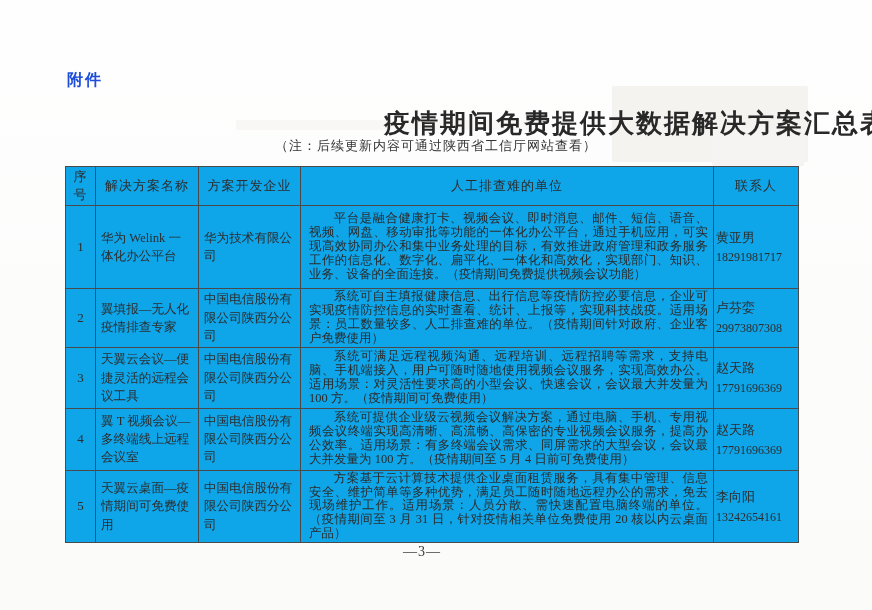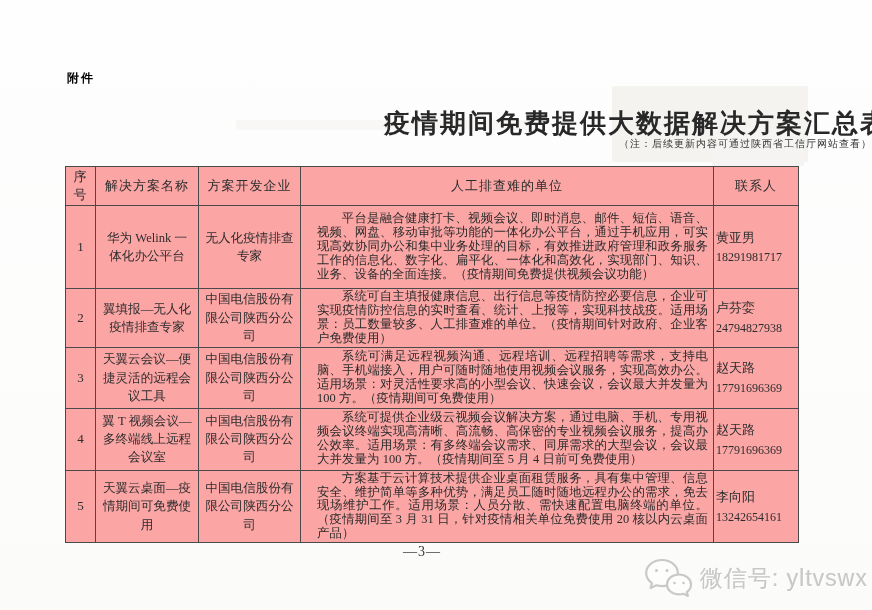--- a/index.html
+++ b/index.html
@@ -10,59 +10,59 @@
     color:#2d2d2d;
   }
   .page{position:absolute;inset:0;}
   .artifact{position:absolute;pointer-events:none;border-radius:2px;}
   .art1{left:612px;top:86px;width:196px;height:76px;background:#f4f3f0;}
   .art2{left:712px;top:128px;width:92px;height:38px;background:#f5f4f2;}
   .art3{left:236px;top:120px;width:300px;height:10px;background:#f8f7f5;}
   .attachment{
     position:absolute;left:67px;top:70px;
     font-family:"Liberation Sans","DejaVu Sans",sans-serif;
-    font-size:12px;font-weight:600;color:#000000;letter-spacing:2px;
+    font-size:16px;font-weight:600;color:#1d4ed8;letter-spacing:2px;
   }
   .title{
     position:absolute;left:0;top:90px;width:872px;margin:16px;
     text-align:right;font-family:"Liberation Sans","DejaVu Sans",sans-serif;
     font-size:26px;font-weight:700;letter-spacing:2px;color:#282828;
   }
   .note{
     position:absolute;left:0;top:137px;width:872px;
-    text-align:right;font-size:10px;letter-spacing:1px;color:#333;
+    text-align:center;font-size:13px;letter-spacing:1px;color:#333;
   }
   table.solutions{
     position:absolute;left:65px;top:166px;width:733px;
     border-collapse:collapse;table-layout:fixed;
-    background:#fca5a5;
+    background:#0ea5e9;
   }
   table.solutions th,table.solutions td{
     border:1px solid #4a4a4a;vertical-align:middle;overflow:hidden;
   }
   table.solutions{border:1px solid #3f3f3f;}
   thead tr{height:37px;}
   th{font-weight:400;font-size:13px;text-align:center;letter-spacing:1px;color:#2d2d2d;}
   .col-idx{width:30px;}
   .col-name{width:103px;}
   .col-comp{width:102px;}
   .col-usage{width:413px;}
   .col-contact{width:85px;}
   tr.r1{height:83px;}
   tr.r2{height:55px;}
   tr.r3{height:61px;}
   tr.r4{height:62px;}
   tr.r5{height:66px;}
   td.c-idx{text-align:center;font-size:13px;}
   td.c-name,td.c-comp{
-    text-align:center;font-size:12.6px;line-height:1.45;padding:0 5px;
+    font-size:12.6px;line-height:1.45;padding:0 5px;
   }
   td.c-usage{
     font-size:12.4px;line-height:13.9px;text-align:justify;
-    padding:1px 5px 1px 16px;text-indent:2em;letter-spacing:0.1px;color:#2b2b2b;
+    padding:1px 5px 1px 8px;text-indent:2em;letter-spacing:0.1px;color:#2b2b2b;
   }
   td.c-contact{text-align:left;padding:0 2px;}
   .contact-name{font-size:13px;line-height:1.6;}
   .contact-phone{font-size:12px;line-height:1.5;}
   .pagenum{
     position:absolute;left:403px;top:544px;
     font-size:14px;color:#3a3a3a;letter-spacing:1px;
   }
   .watermark{
     position:absolute;left:643px;top:556px;height:44px;
@@ -103,35 +103,35 @@
         <th>解决方案名称</th>
         <th>方案开发企业</th>
         <th>人工排查难的单位</th>
         <th>联系人</th>
       </tr>
     </thead>
     <tbody>
       <tr class="r1">
         <td class="c-idx">1</td>
         <td class="c-name">华为 Welink 一体化办公平台</td>
-        <td class="c-comp">无人化疫情排查专家</td>
+        <td class="c-comp">华为技术有限公司</td>
         <td class="c-usage">平台是融合健康打卡、视频会议、即时消息、邮件、短信、语音、视频、网盘、移动审批等功能的一体化办公平台，通过手机应用，可实现高效协同办公和集中业务处理的目标，有效推进政府管理和政务服务工作的信息化、数字化、扁平化、一体化和高效化，实现部门、知识、业务、设备的全面连接。（疫情期间免费提供视频会议功能）</td>
         <td class="c-contact">
           <div class="contact-name">黄亚男</div>
           <div class="contact-phone">18291981717</div>
         </td>
       </tr>
       <tr class="r2">
         <td class="c-idx">2</td>
         <td class="c-name">翼填报—无人化疫情排查专家</td>
         <td class="c-comp">中国电信股份有限公司陕西分公司</td>
         <td class="c-usage">系统可自主填报健康信息、出行信息等疫情防控必要信息，企业可实现疫情防控信息的实时查看、统计、上报等，实现科技战疫。适用场景：员工数量较多、人工排查难的单位。（疫情期间针对政府、企业客户免费使用）</td>
         <td class="c-contact">
           <div class="contact-name">卢芬娈</div>
-          <div class="contact-phone">24794827938</div>
+          <div class="contact-phone">29973807308</div>
         </td>
       </tr>
       <tr class="r3">
         <td class="c-idx">3</td>
         <td class="c-name">天翼云会议—便捷灵活的远程会议工具</td>
         <td class="c-comp">中国电信股份有限公司陕西分公司</td>
         <td class="c-usage">系统可满足远程视频沟通、远程培训、远程招聘等需求，支持电脑、手机端接入，用户可随时随地使用视频会议服务，实现高效办公。适用场景：对灵活性要求高的小型会议、快速会议，会议最大并发量为 100 方。（疫情期间可免费使用）</td>
         <td class="c-contact">
           <div class="contact-name">赵天路</div>
           <div class="contact-phone">17791696369</div>
@@ -155,29 +155,14 @@
         <td class="c-contact">
           <div class="contact-name">李向阳</div>
           <div class="contact-phone">13242654161</div>
         </td>
       </tr>
     </tbody>
   </table>
 
   <div class="pagenum">—3—</div>
 
-  <div class="watermark">
-    <svg class="wechat-icon" width="50" height="42" viewBox="0 0 50 42">
-      <g fill="#fdfdfc" stroke="#c9c9c6" stroke-width="2.2" stroke-linejoin="round">
-        <path d="M19 3 C10 3 3.2 8.8 3.2 16 c0 4.2 2.3 7.8 5.8 10.1 L7.6 31 l5.8-2.7 c1.8 .5 3.7 .8 5.6 .8 8.9 0 15.8-5.8 15.8-13.1 C34.8 8.8 27.9 3 19 3 Z"></path>
-        <path d="M36 17.5 c-6.8 0 -12 4.4 -12 10 0 5.5 5.2 9.9 12 9.9 1.5 0 3 -.2 4.3 -.6 l4.6 2.1 -1.1 -3.8 c2.6 -1.8 4.2 -4.5 4.2 -7.6 0 -5.6 -5.2 -10 -12 -10 Z"></path>
-      </g>
-      <g fill="#c9c9c6">
-        <circle cx="13.5" cy="13.5" r="1.5"></circle>
-        <circle cx="24" cy="13.5" r="1.5"></circle>
-        <circle cx="31.5" cy="26" r="1.3"></circle>
-        <circle cx="40.5" cy="26" r="1.3"></circle>
-      </g>
-    </svg>
-    <span class="watermark-text">微信号: yltvswx</span>
-  </div>
 
 </div>
 
 </body></html>

